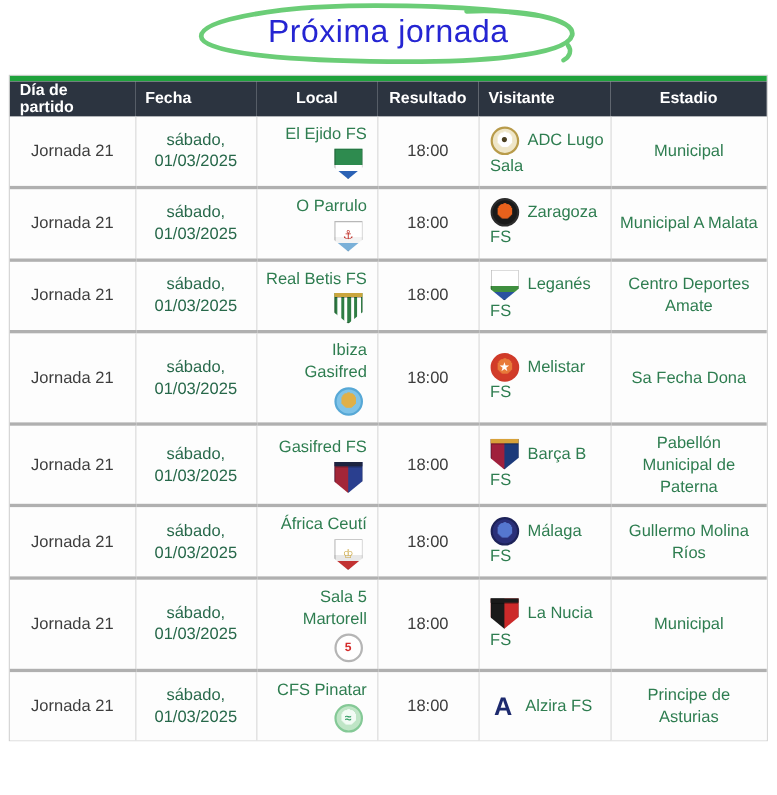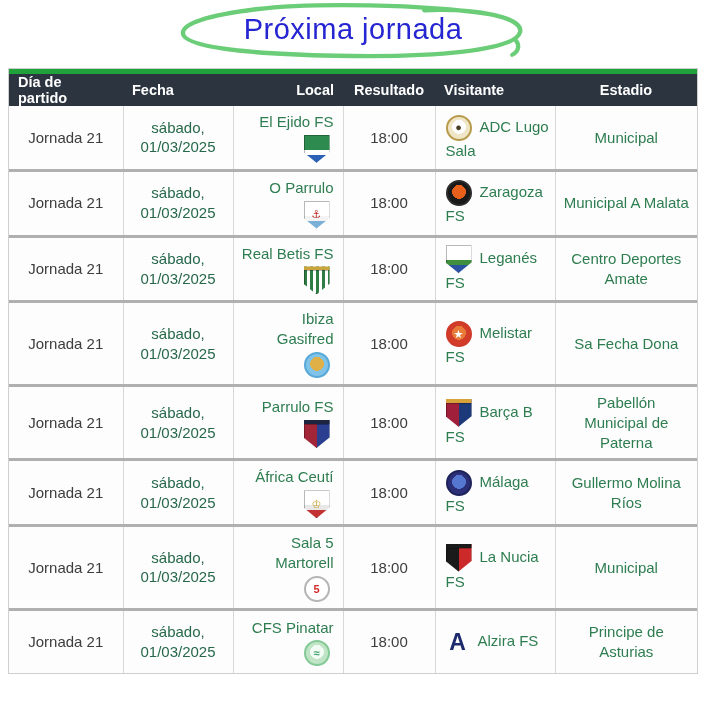--- a/index.html
+++ b/index.html
@@ -18,21 +18,21 @@
   .caption{background:var(--caption-bg);color:var(--caption-text);
     text-align:center;font-size:20px;padding:23px 0;}
   .accent-bar{height:5px;background:var(--bar-green);}
 
   table{width:100%;border-collapse:collapse;table-layout:fixed;font-size:15px;}
   col.w1{width:114px}col.w2{width:110px}col.w3{width:110px}
   col.w4{width:92px}col.w5{width:120px}col.w6{width:142px}
 
   thead th{background:var(--header-bg);color:var(--header-text);
     font-size:14.5px;font-weight:bold;height:30px;padding:0 9px;}
-  th.al{text-align:left}th.ar{text-align:right}th.ac{text-align:center}
+  th.al{text-align:left}th.ar{text-align:center}th.ac{text-align:center}
 
   tbody td{border-top:3px solid var(--row-border);
     border-left:1px solid var(--cell-border);
     height:64px;vertical-align:middle;padding:6px 8px;line-height:1.32;}
   tbody td:first-child{border-left:none;}
   tbody tr:first-child td{border-top:none;}
   tr{background:#fdfdfd;}
 
   .c-day{text-align:center;color:var(--neutral-text);}
   .c-date{text-align:center;color:var(--date-green);}
@@ -190,21 +190,21 @@
 
   <tr>
     <td class="c-day">
       <span>Jornada 21</span>
     </td>
     <td class="c-date">
       <div>sábado,</div>
       <div>01/03/2025</div>
     </td>
     <td class="c-home">
-      <div class="home-name">Parrulo FS</div>
+      <div class="home-name">Gasifred FS</div>
       <span class="crest shield-v" style="--c1: #a32638; --c2: #2a3f8f; --c3: #1d2440;"></span>
     </td>
     <td class="c-time">
       <span>18:00</span>
     </td>
     <td class="c-away">
       <span class="crest shield-v" style="--c1: #a0203c; --c2: #1c3a7a; --c3: #d8a23a;"></span><span class="away-name">Barça B FS</span>
     </td>
     <td class="c-stadium">
       <span>Pabellón Municipal de Paterna</span>

